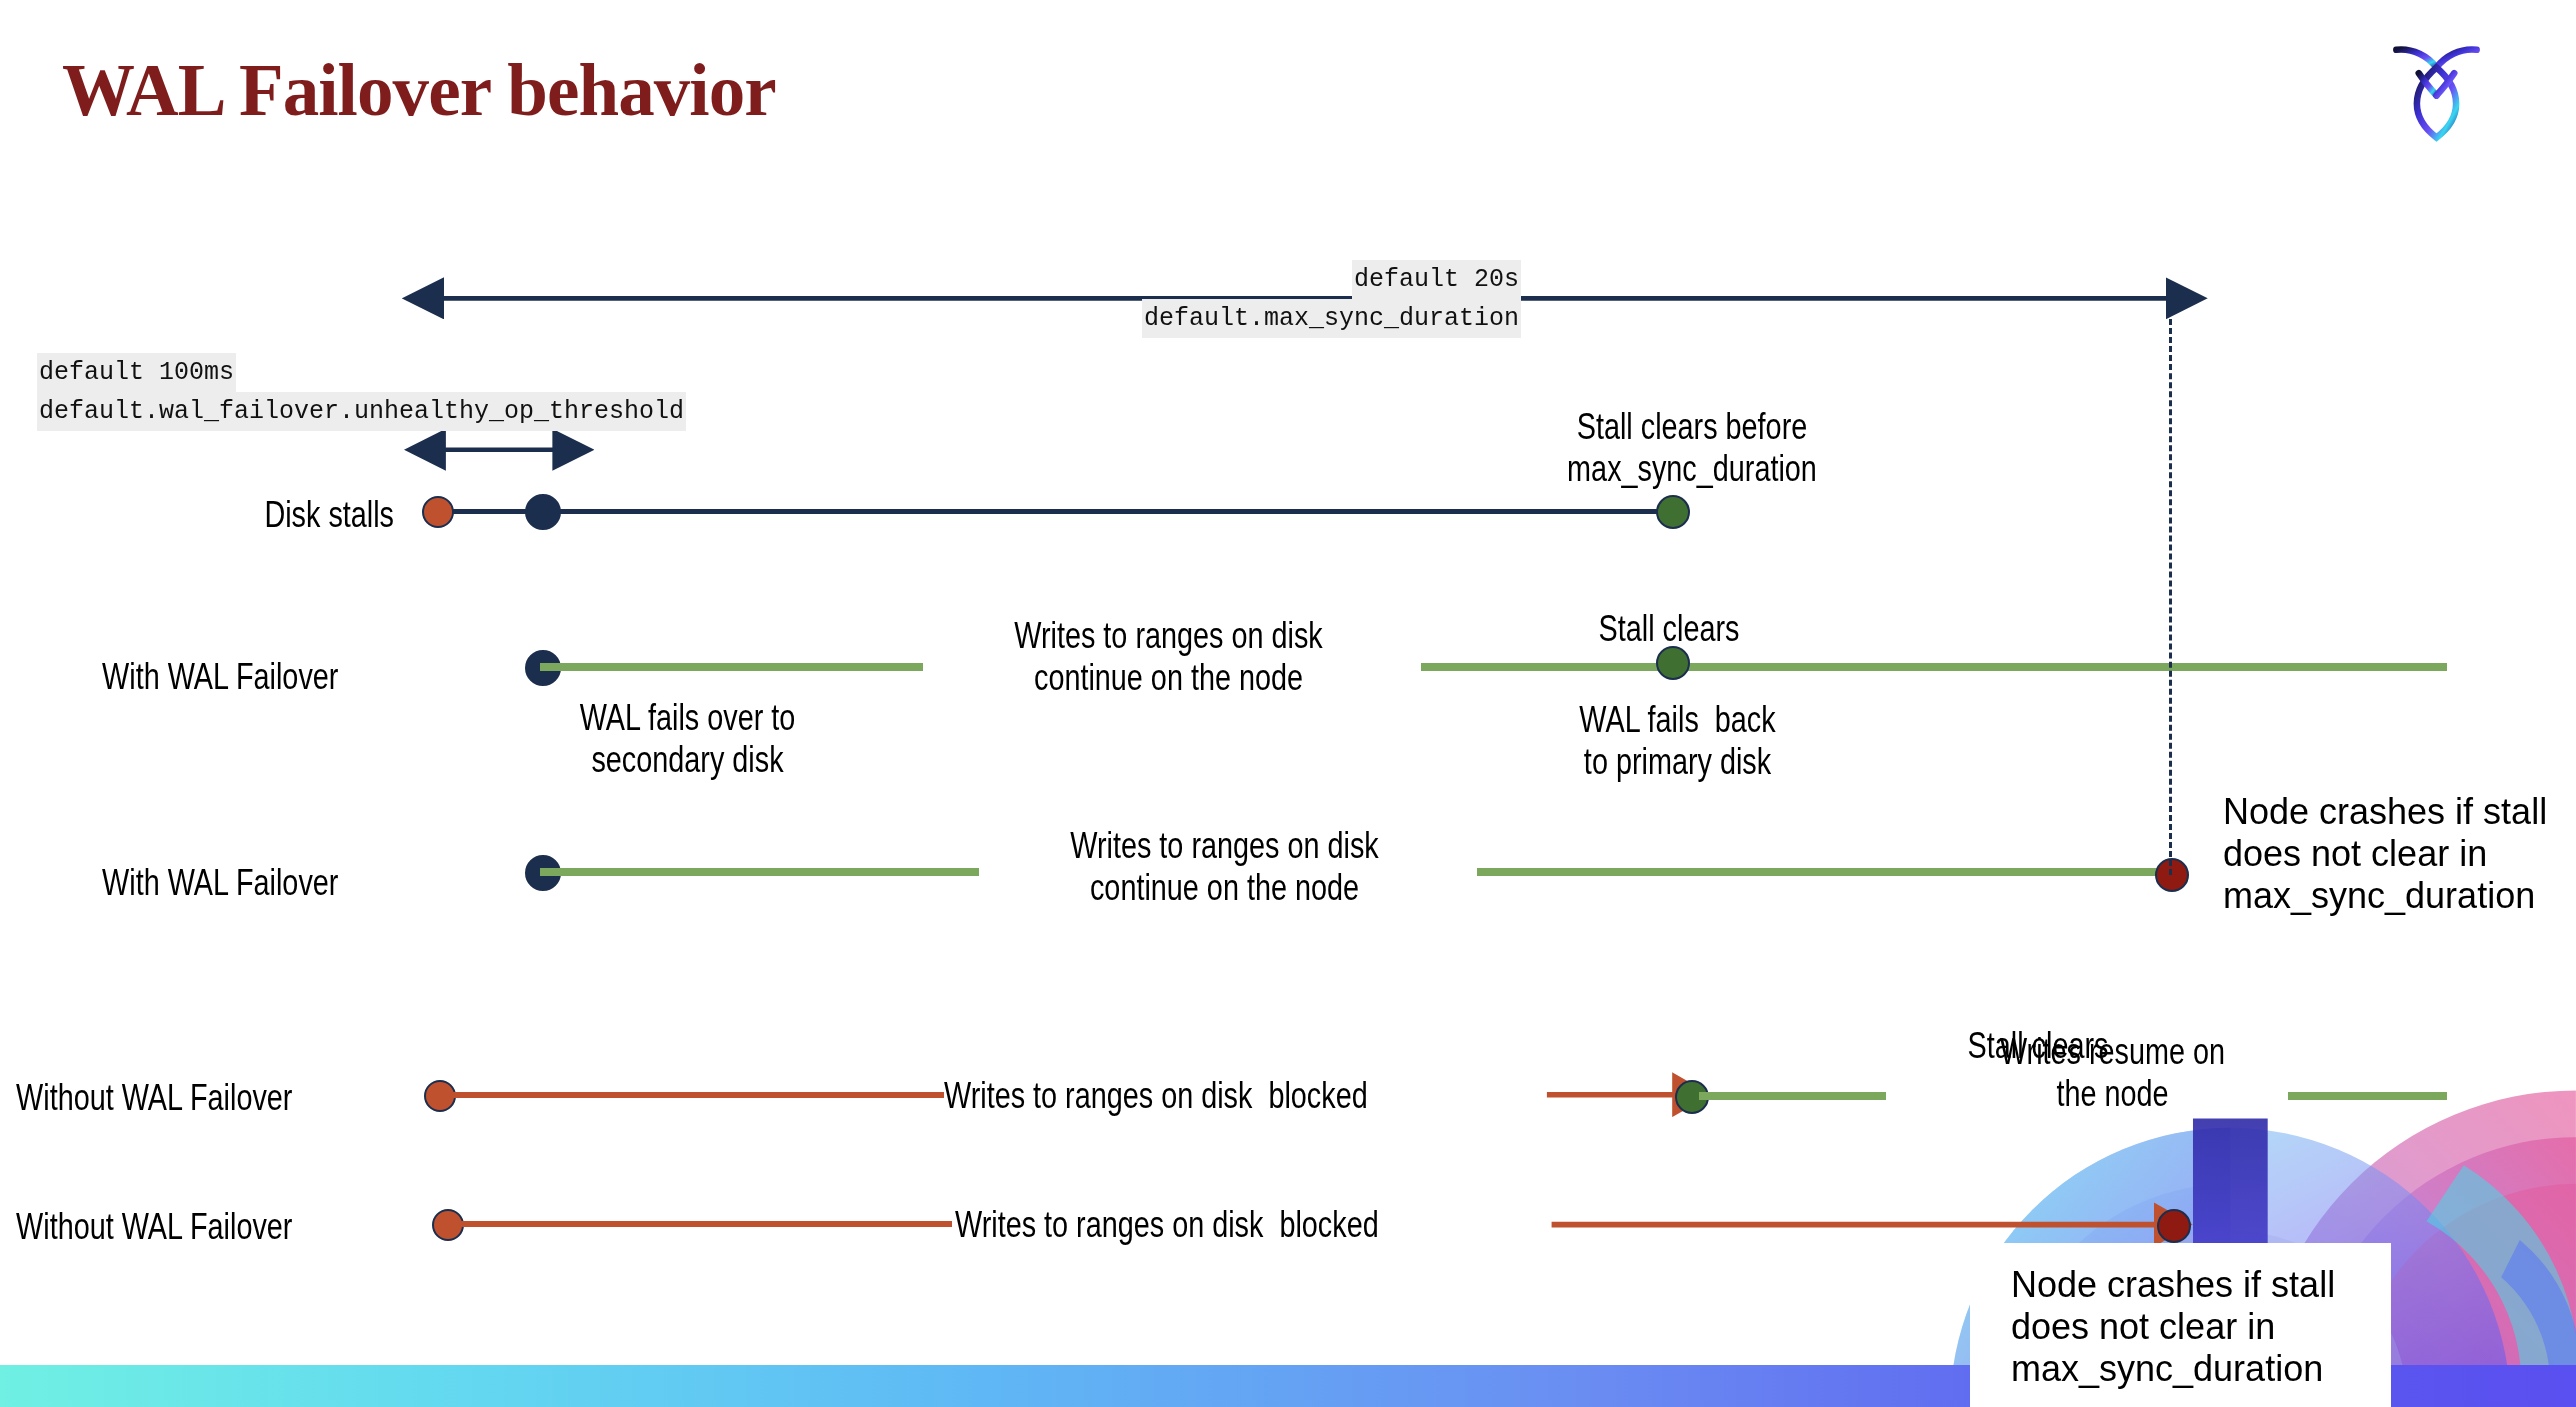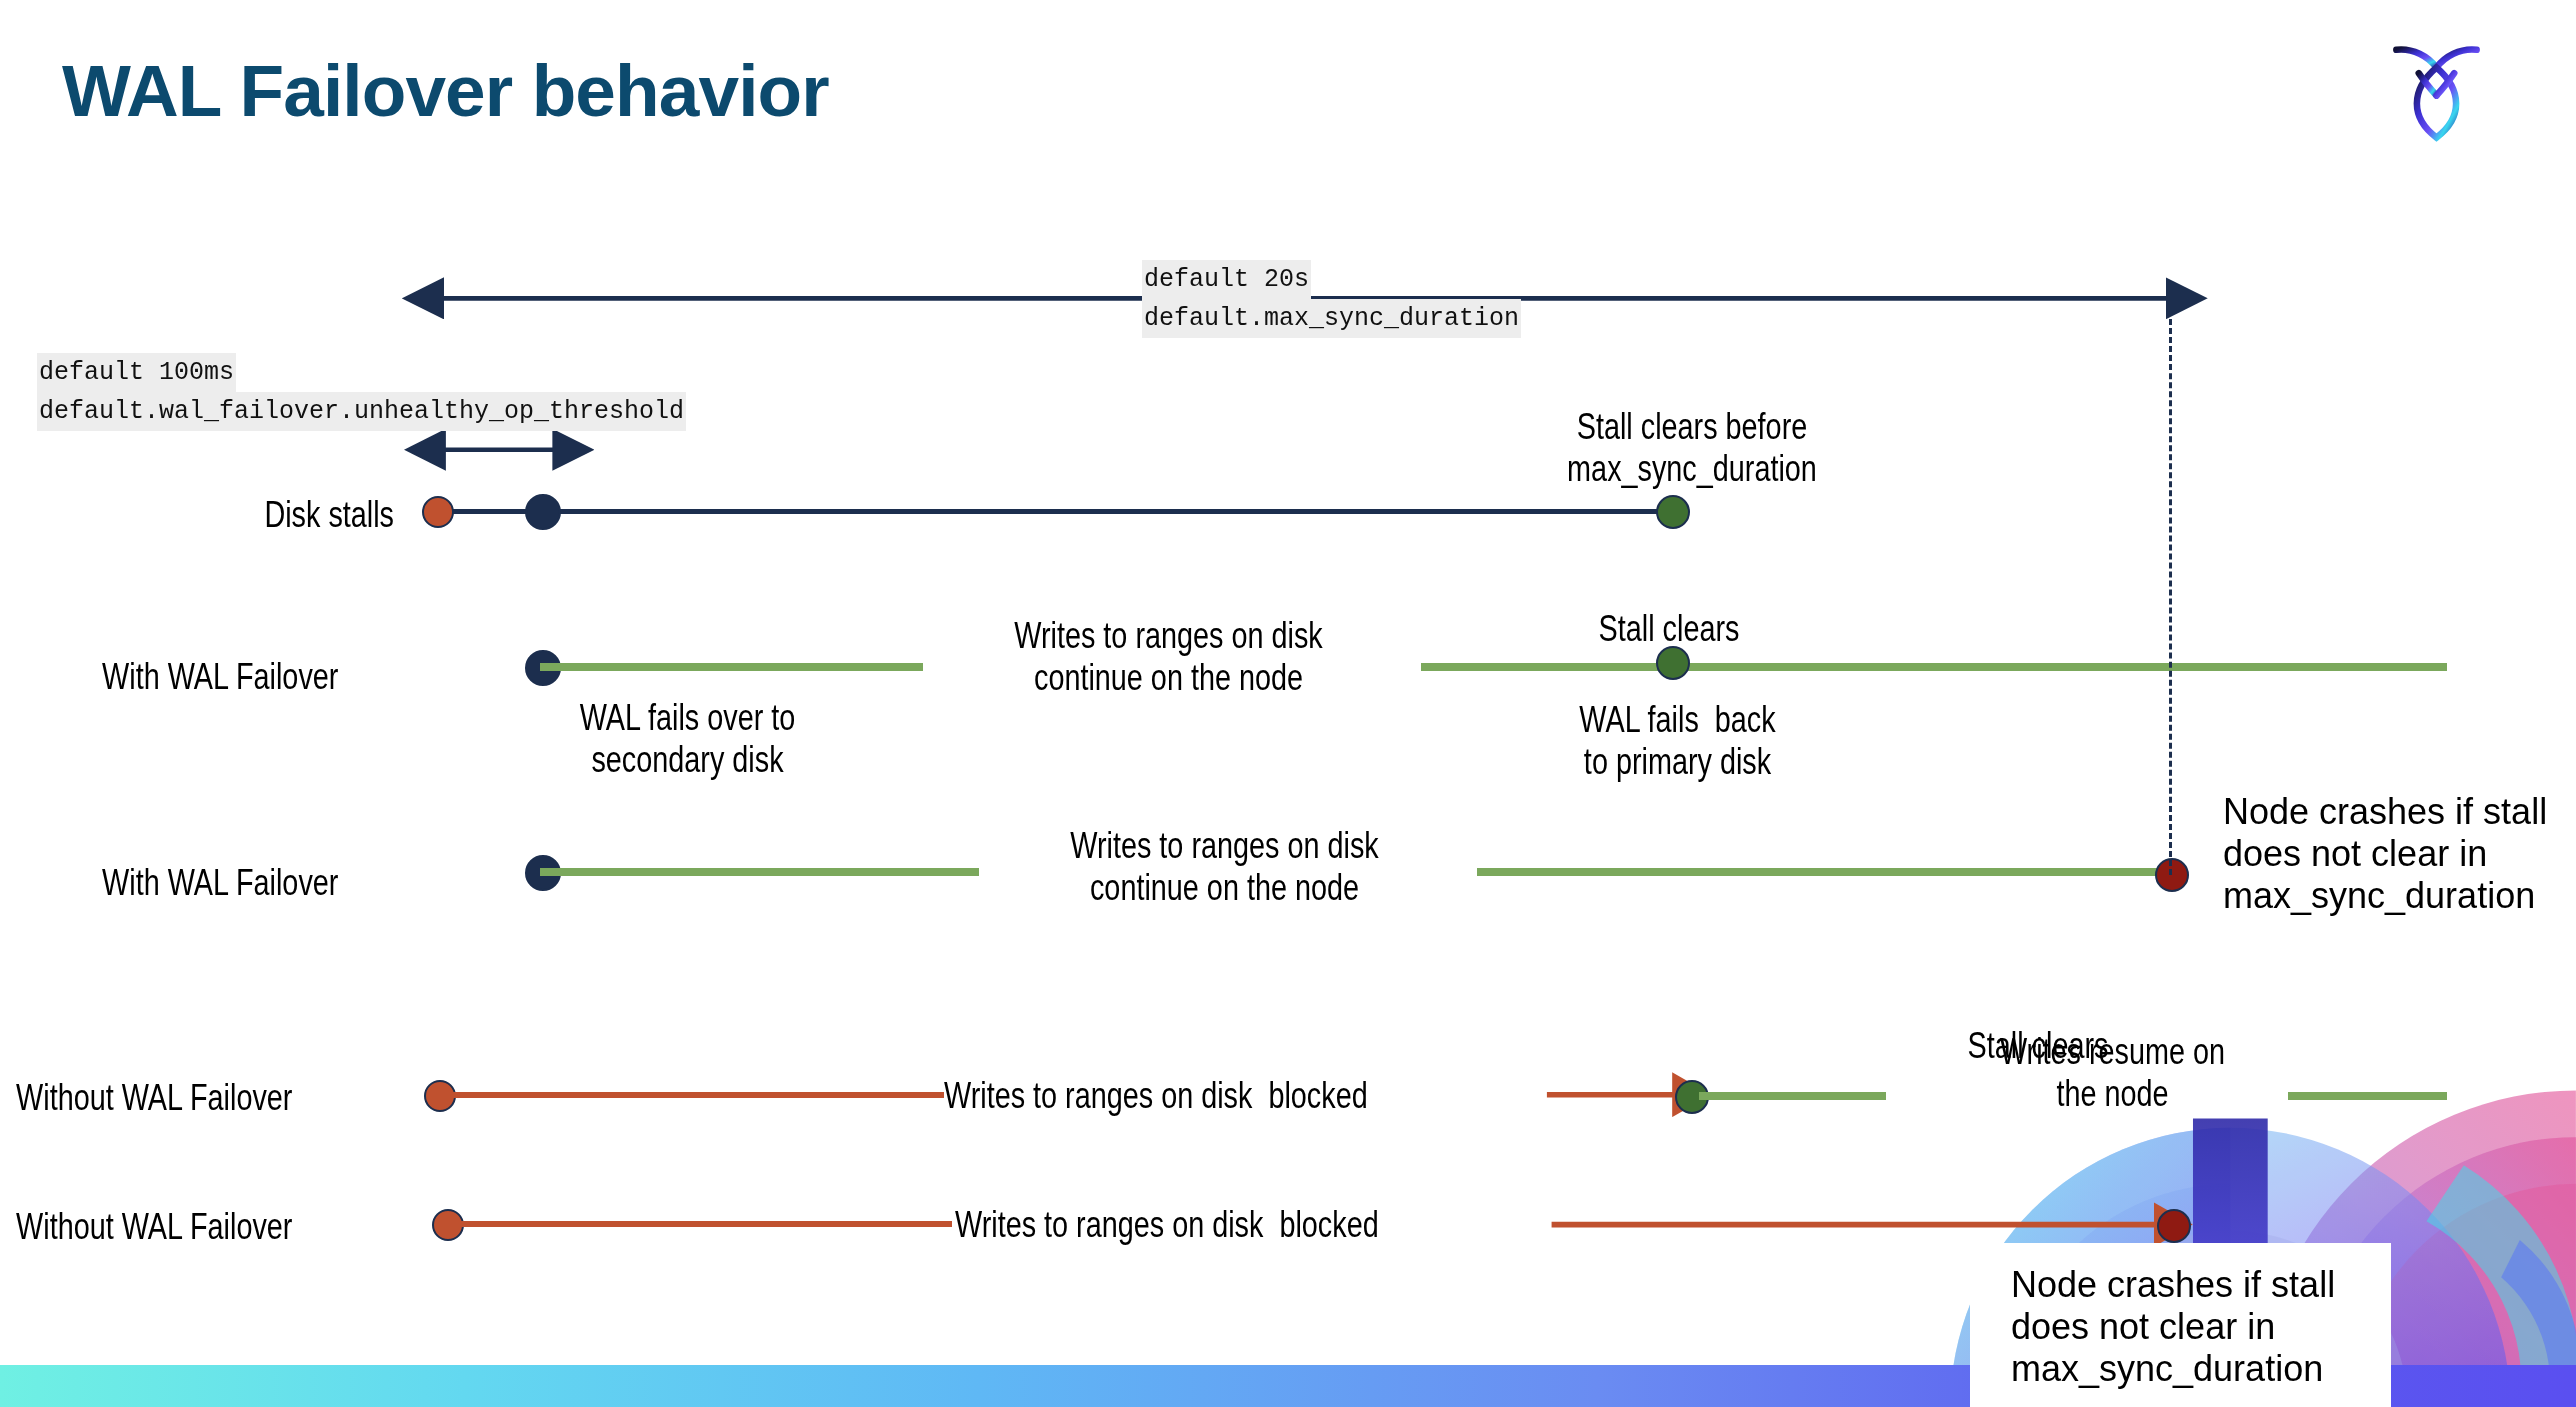--- a/index.html
+++ b/index.html
@@ -13,23 +13,23 @@
   .slide{position:absolute;inset:0;overflow:hidden;background:#fff;}
 
   
   .deco{position:absolute;right:0;bottom:0;width:710px;height:523px;overflow:hidden;pointer-events:none;}
   .bottombar{position:absolute;left:0;bottom:0;width:2576px;height:43px;
     background:linear-gradient(90deg,#6ff0e3 0%,#63d8f0 18%,#5fb8f5 38%,#6a8cf2 62%,#5b5bef 85%,#5a4ff0 100%);}
 
   
   .title{
     position:absolute;left:62px;top:49px;
-    font-size:73px;font-weight:700;color:#0c4a6e;
+    font-size:73px;font-weight:700;color:#7f1d1d;
     letter-spacing:-0.9px;
-    font-family:Liberation Sans, sans-serif;
+    font-family:Liberation Serif, serif;
     white-space:nowrap;
   }
 
   
   .logo{position:absolute;right:90px;top:32px;width:99px;height:114px;}
 
   
   .code{
     position:absolute;
     font-family:"Liberation Mono", monospace;
@@ -170,21 +170,21 @@
 
     <line x1="470" y1="319" x2="2322" y2="319" stroke="#1c2e4e" stroke-width="5" marker-start="url(#navyL)" marker-end="url(#navyR)"></line>
 
     <line x1="472" y1="481" x2="596" y2="481" stroke="#1c2e4e" stroke-width="5" marker-start="url(#navyL)" marker-end="url(#navyR)"></line>
 
     <line x1="1655" y1="1171" x2="1795" y2="1171" stroke="#c0512f" stroke-width="6" marker-end="url(#orangeR)"></line>
 
     <line x1="1660" y1="1310" x2="2310" y2="1310" stroke="#c0512f" stroke-width="6" marker-end="url(#orangeR)"></line>
   </svg>
 
-  <div class="code" style="left:1142px;top:260px;text-align:left;">
+  <div class="code" style="left:1142px;top:260px;text-align:right;">
     <span>default 20s</span><br>
     <span>default.max_sync_duration</span>
   </div>
 
   <div class="code" style="left:37px;top:353px;">
     <span>default 100ms</span><br>
     <span>default.wal_failover.unhealthy_op_threshold</span>
   </div>
 
   <div class="rowlabel" style="right:2182px;top:494px;">Disk stalls</div>

